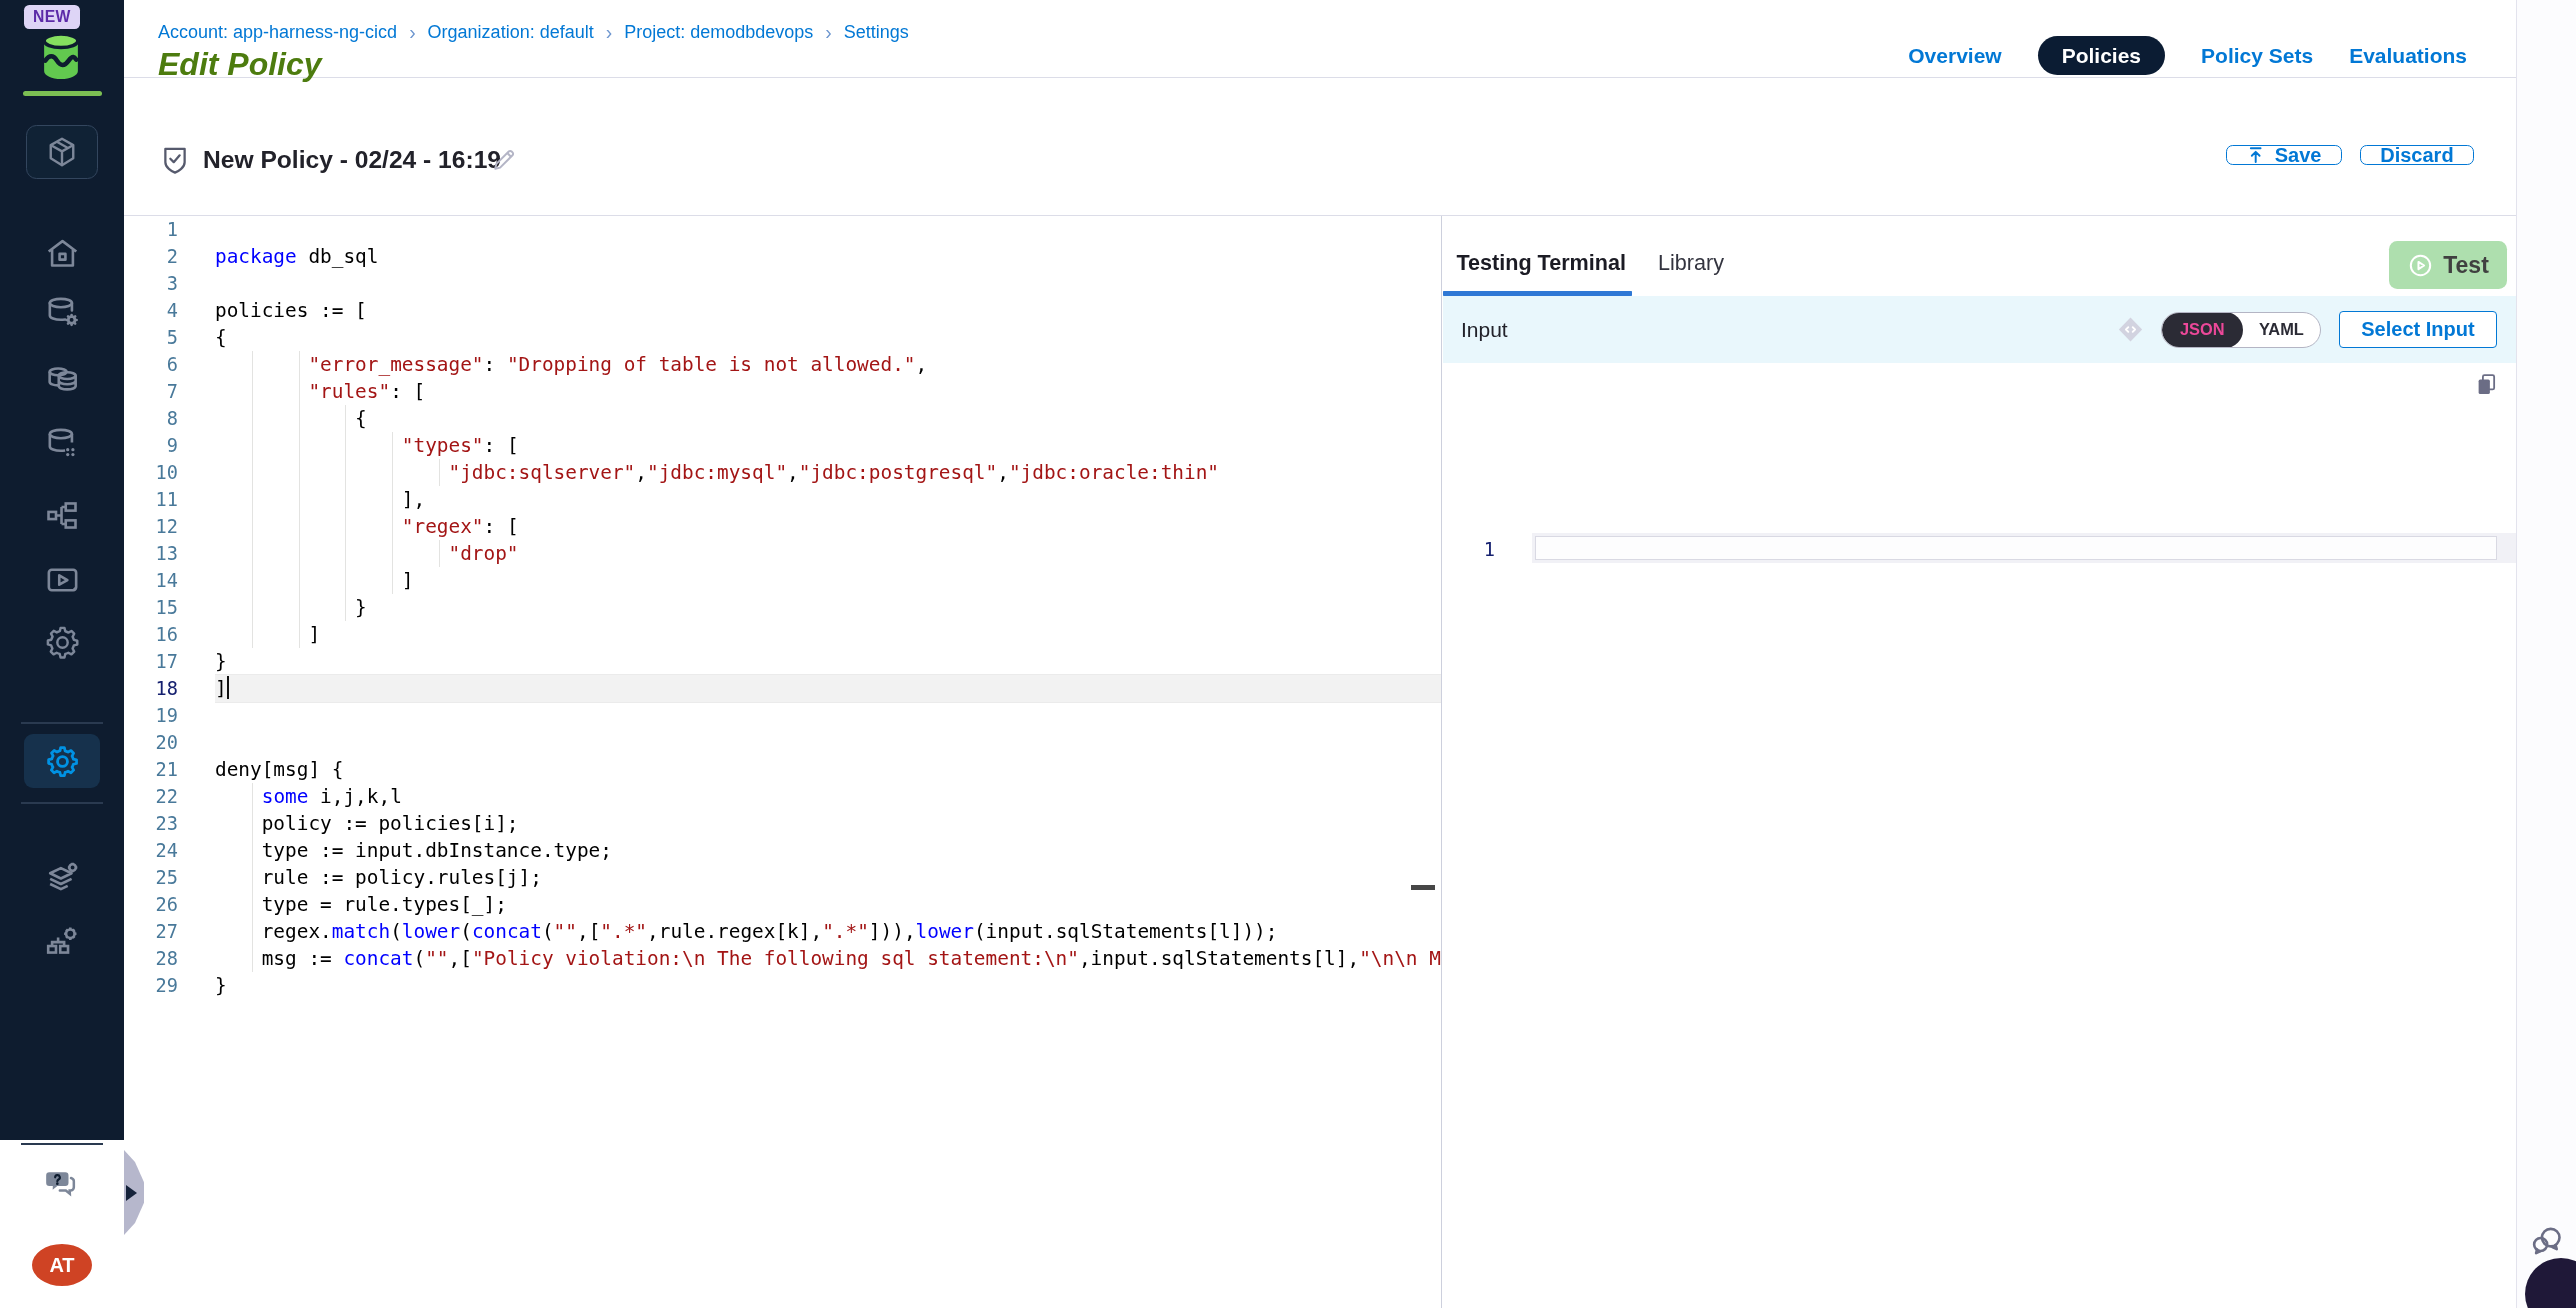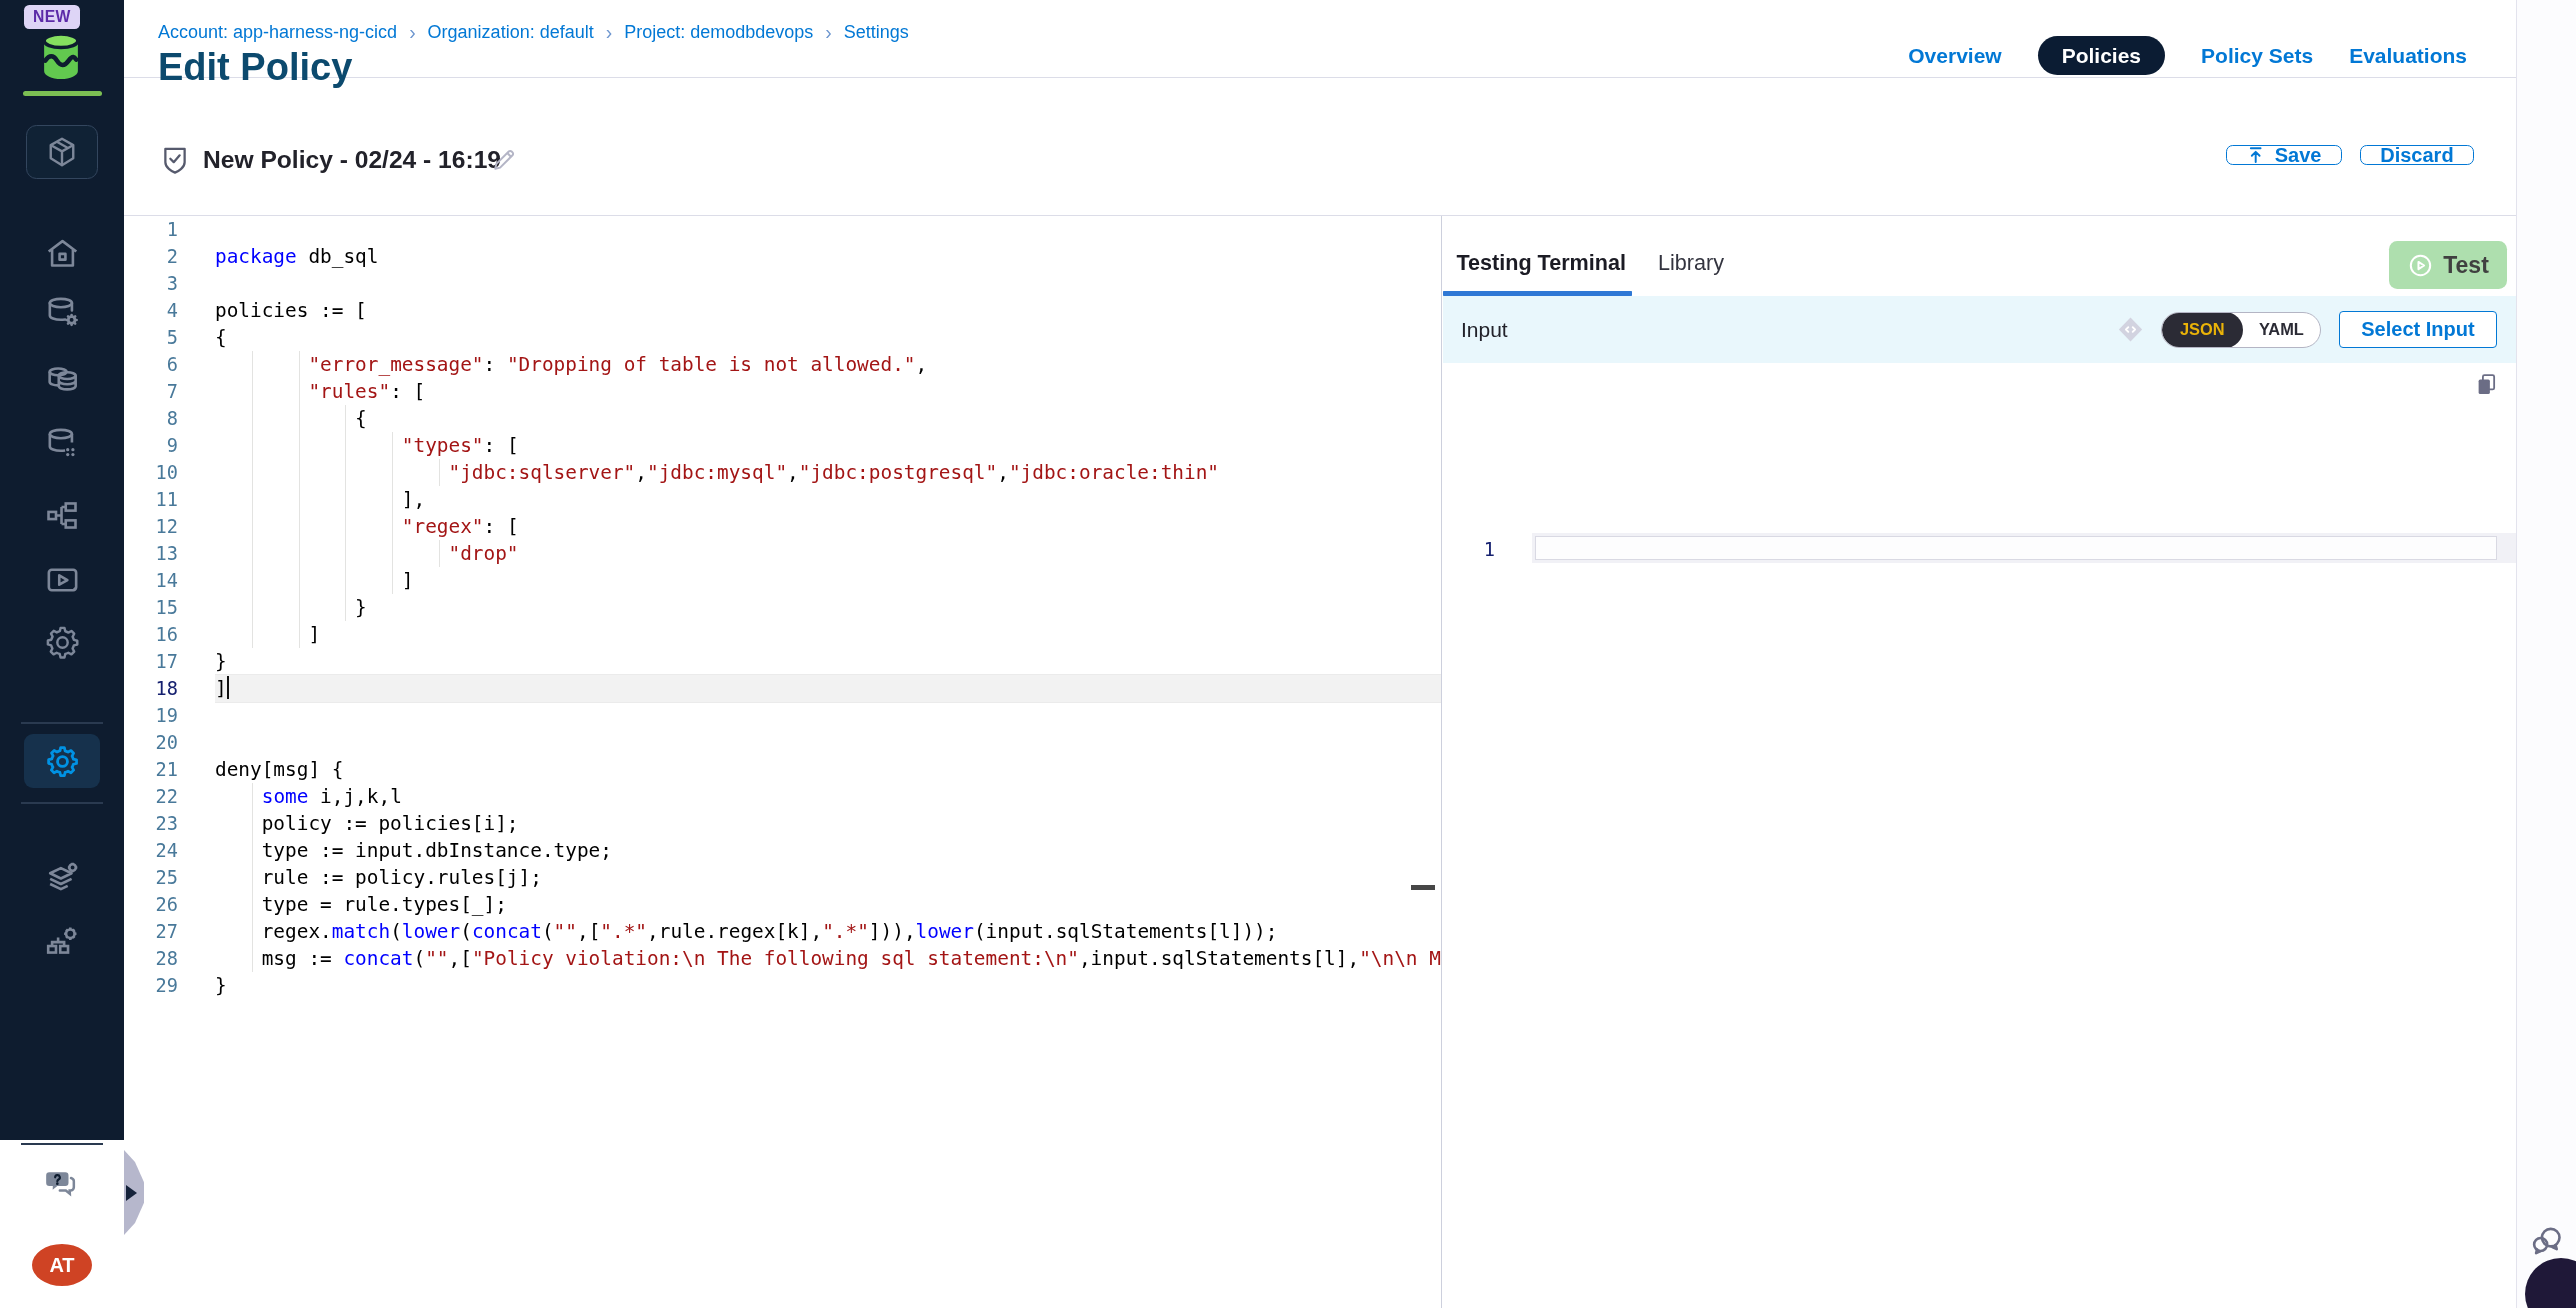--- a/index.html
+++ b/index.html
@@ -30,21 +30,21 @@
     display:flex; align-items:center; }
   .flap-arrow { width:0; height:0; border-top:8.2px solid transparent; border-bottom:8.2px solid transparent;
     border-left:11.2px solid #15223a; margin-left:1.5px; }
 
   
   .top-header { position:absolute; left:124px; top:0; right:60px; height:78px; background:#fff;
     border-bottom:1.5px solid #dcdde8; z-index:2; }
   .breadcrumb { position:absolute; left:34px; top:21px; font-size:18px; display:flex; gap:12px; align-items:center; }
   .breadcrumb a { color:#0278d5; text-decoration:none; cursor:pointer; }
   .breadcrumb .sep { color:#6d96cf; font-size:19.4px; }
-  .page-title { position:absolute; left:34px; top:46px; font-size:38px; font-weight:700; color:#0c4a6e; }
+  .page-title { position:absolute; left:34px; top:46px; font-size:32px; font-weight:700; color:#4d7c0f;font-style:italic; }
   .top-tabs { position:absolute; right:49px; top:36px; display:flex; align-items:center; gap:36px; font-size:21px; }
   .top-tabs .tab { color:#0278d5; font-weight:600; text-decoration:none; cursor:pointer; }
   .top-tabs .tab.pill { background:#0b1c33; color:#fff; padding:7.5px 24px; border-radius:19.4px; }
 
   
   .policy-bar { position:absolute; left:124px; top:109px; right:60px; height:107px; background:#fff;
     border-bottom:1.5px solid #dcdde8; z-index:2; }
   .policy-shield { position:absolute; left:34px; top:35px; }
   .policy-title { position:absolute; left:79px; top:37px; font-size:24.6px; font-weight:700; color:#22222a; }
   .edit-pencil { position:absolute; left:365px; top:36px; cursor:pointer; }
@@ -76,21 +76,21 @@
   .ptab.lib { left:215px; font-weight:400; }
   .tab-underline { position:absolute; left:0; top:59px; width:189px; height:5.2px; background:#2f78d5; border-radius:0.7px; }
   .test-btn { position:absolute; right:9px; top:9px; width:118px; height:48px; background:#aedfae; border:none;
     border-radius:8.2px; color:#404040; font-size:23px; font-weight:700; font-family:"Liberation Sans",sans-serif;
     display:flex; align-items:center; justify-content:center; gap:9px; cursor:pointer; }
   .input-row { position:absolute; left:0; top:64px; right:0; height:67px; background:#e9f7fc;
     display:flex; align-items:center; }
   .input-label { font-size:21px; color:#22222a; margin-left:18px; flex:1; }
   .fmt-toggle { display:flex; align-items:center; height:36px; border:1.5px solid #b4b5c4; border-radius:19.4px;
     background:#fff; overflow:hidden; margin-left:15px; }
-  .fmt-on { background:#2b2b35; color:#eab308; font-size:16.4px; font-weight:700; padding:0 18px; height:36px;
+  .fmt-on { background:#2b2b35; color:#ec4899; font-size:16.4px; font-weight:700; padding:0 18px; height:36px;
     line-height:34px; border-radius:18px; cursor:pointer; }
   .fmt-off { color:#2b2b35; font-size:16.4px; font-weight:700; padding:0 16.4px; cursor:pointer; }
   .select-input-btn { margin:0 19.4px 0 18px; height:37px; padding:0 21px; background:#fff; border:1.9px solid #0278d5;
     border-radius:4px; color:#0278d5; font-size:20px; font-weight:600; font-family:"Liberation Sans",sans-serif; cursor:pointer; }
   .input-editor { position:absolute; left:0; top:131px; right:0; bottom:0; background:#fff; }
   .copy-ic { position:absolute; right:16.4px; top:7.5px; cursor:pointer; }
   .in-ln { position:absolute; left:34px; top:176px; width:18px; text-align:right; color:#15206f;
     font-family:"DejaVu Sans Mono", monospace; font-size:18.6px; }
   .in-strip { position:absolute; left:89px; right:0; top:170px; height:30px; background:#f1f1f6; }
   .in-field { position:absolute; left:3px; right:19.4px; top:3px; height:24px; background:#fdfdfe;

